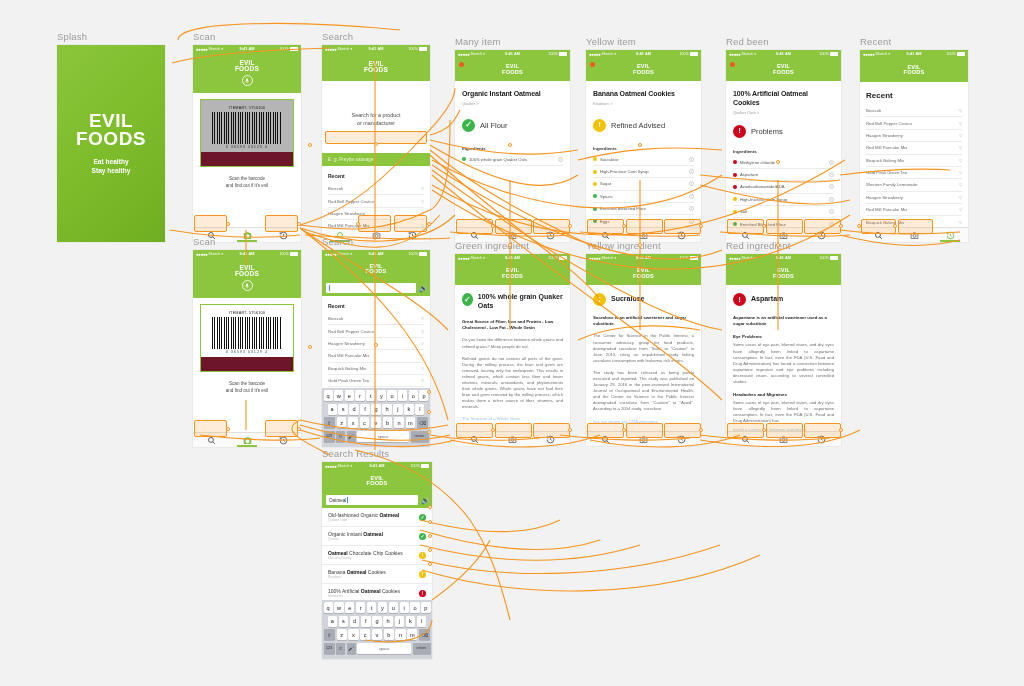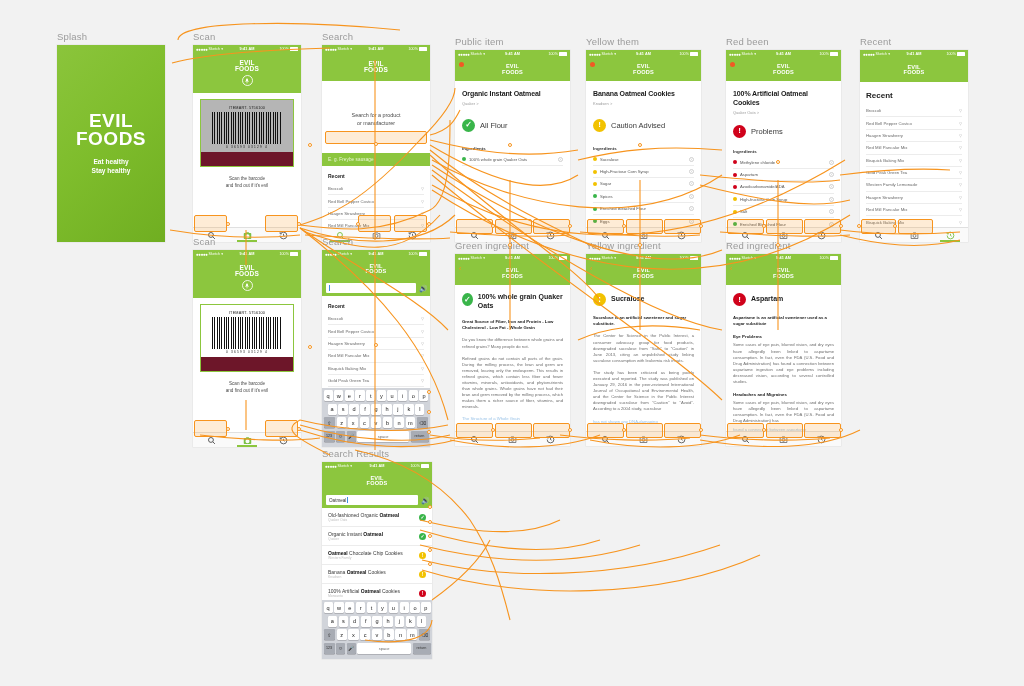--- a/index.html
+++ b/index.html
@@ -388,21 +388,21 @@
     </div>
   </div>
   <div class="hot" style="left:358px;top:215px;width:33px;height:17px;"></div>
   <div class="hot" style="left:394px;top:215px;width:33px;height:17px;"></div>
   <div class="hot" style="left:325px;top:131px;width:102px;height:13px;"></div>
   <div class="nub" style="left:356px;top:222px;"></div>
   <div class="nub" style="left:427px;top:222px;"></div>
   <div class="nub" style="left:374px;top:142px;"></div>
 
   <div class="frame" style="left:455px; top:36px;">
-    <div class="frame-label">Public item</div>
+    <div class="frame-label">Many item</div>
     <div class="phone" style="width:115px; height:192px;">
       <div class="statusbar">
         <div class="sb-left">
             <span class="sb-dots">●●●●●</span>
             <span>Sketch</span>
             <span>▾</span>
           </div>
         <div class="sb-center">9:41 AM</div>
         <div class="sb-right">
             <span>100%</span>
@@ -454,21 +454,21 @@
     </div>
   </div>
   <div class="hot" style="left:456px;top:219px;width:37px;height:15px;"></div>
   <div class="hot" style="left:495px;top:219px;width:37px;height:15px;"></div>
   <div class="hot" style="left:533px;top:219px;width:37px;height:15px;"></div>
   <div class="nub" style="left:491px;top:224px;"></div>
   <div class="nub" style="left:568px;top:224px;"></div>
   <div class="nub" style="left:508px;top:143px;"></div>
 
   <div class="frame" style="left:586px; top:36px;">
-    <div class="frame-label">Yellow them</div>
+    <div class="frame-label">Yellow item</div>
     <div class="phone" style="width:115px; height:192px;">
       <div class="statusbar">
         <div class="sb-left">
             <span class="sb-dots">●●●●●</span>
             <span>Sketch</span>
             <span>▾</span>
           </div>
         <div class="sb-center">9:41 AM</div>
         <div class="sb-right">
             <span>100%</span>
@@ -480,21 +480,21 @@
         <div class="logo" style="font-size:5.6px;">
           <span>EVIL</span>
             <span>FOODS</span>
         </div>
       </div>
       <div class="pd">
         <div class="pd-title">Banana Oatmeal Cookies</div>
         <div class="pd-brand">Knudsen &gt;</div>
         <div class="pd-status">
           <div class="badge yellow">!</div>
-          <div class="pd-status-text">Caution Advised</div>
+          <div class="pd-status-text">Refined Advised</div>
         </div>
         <div class="ing-head">Ingredients</div>
         <div class="ing-row">
             <span class="dot yellow"></span>
             <span class="ing-name">Sucralose</span>
             <span class="chev">›</span>
           </div>
         <div class="ing-row">
             <span class="dot yellow"></span>
             <span class="ing-name">High-Fructose Corn Syrup</span>

